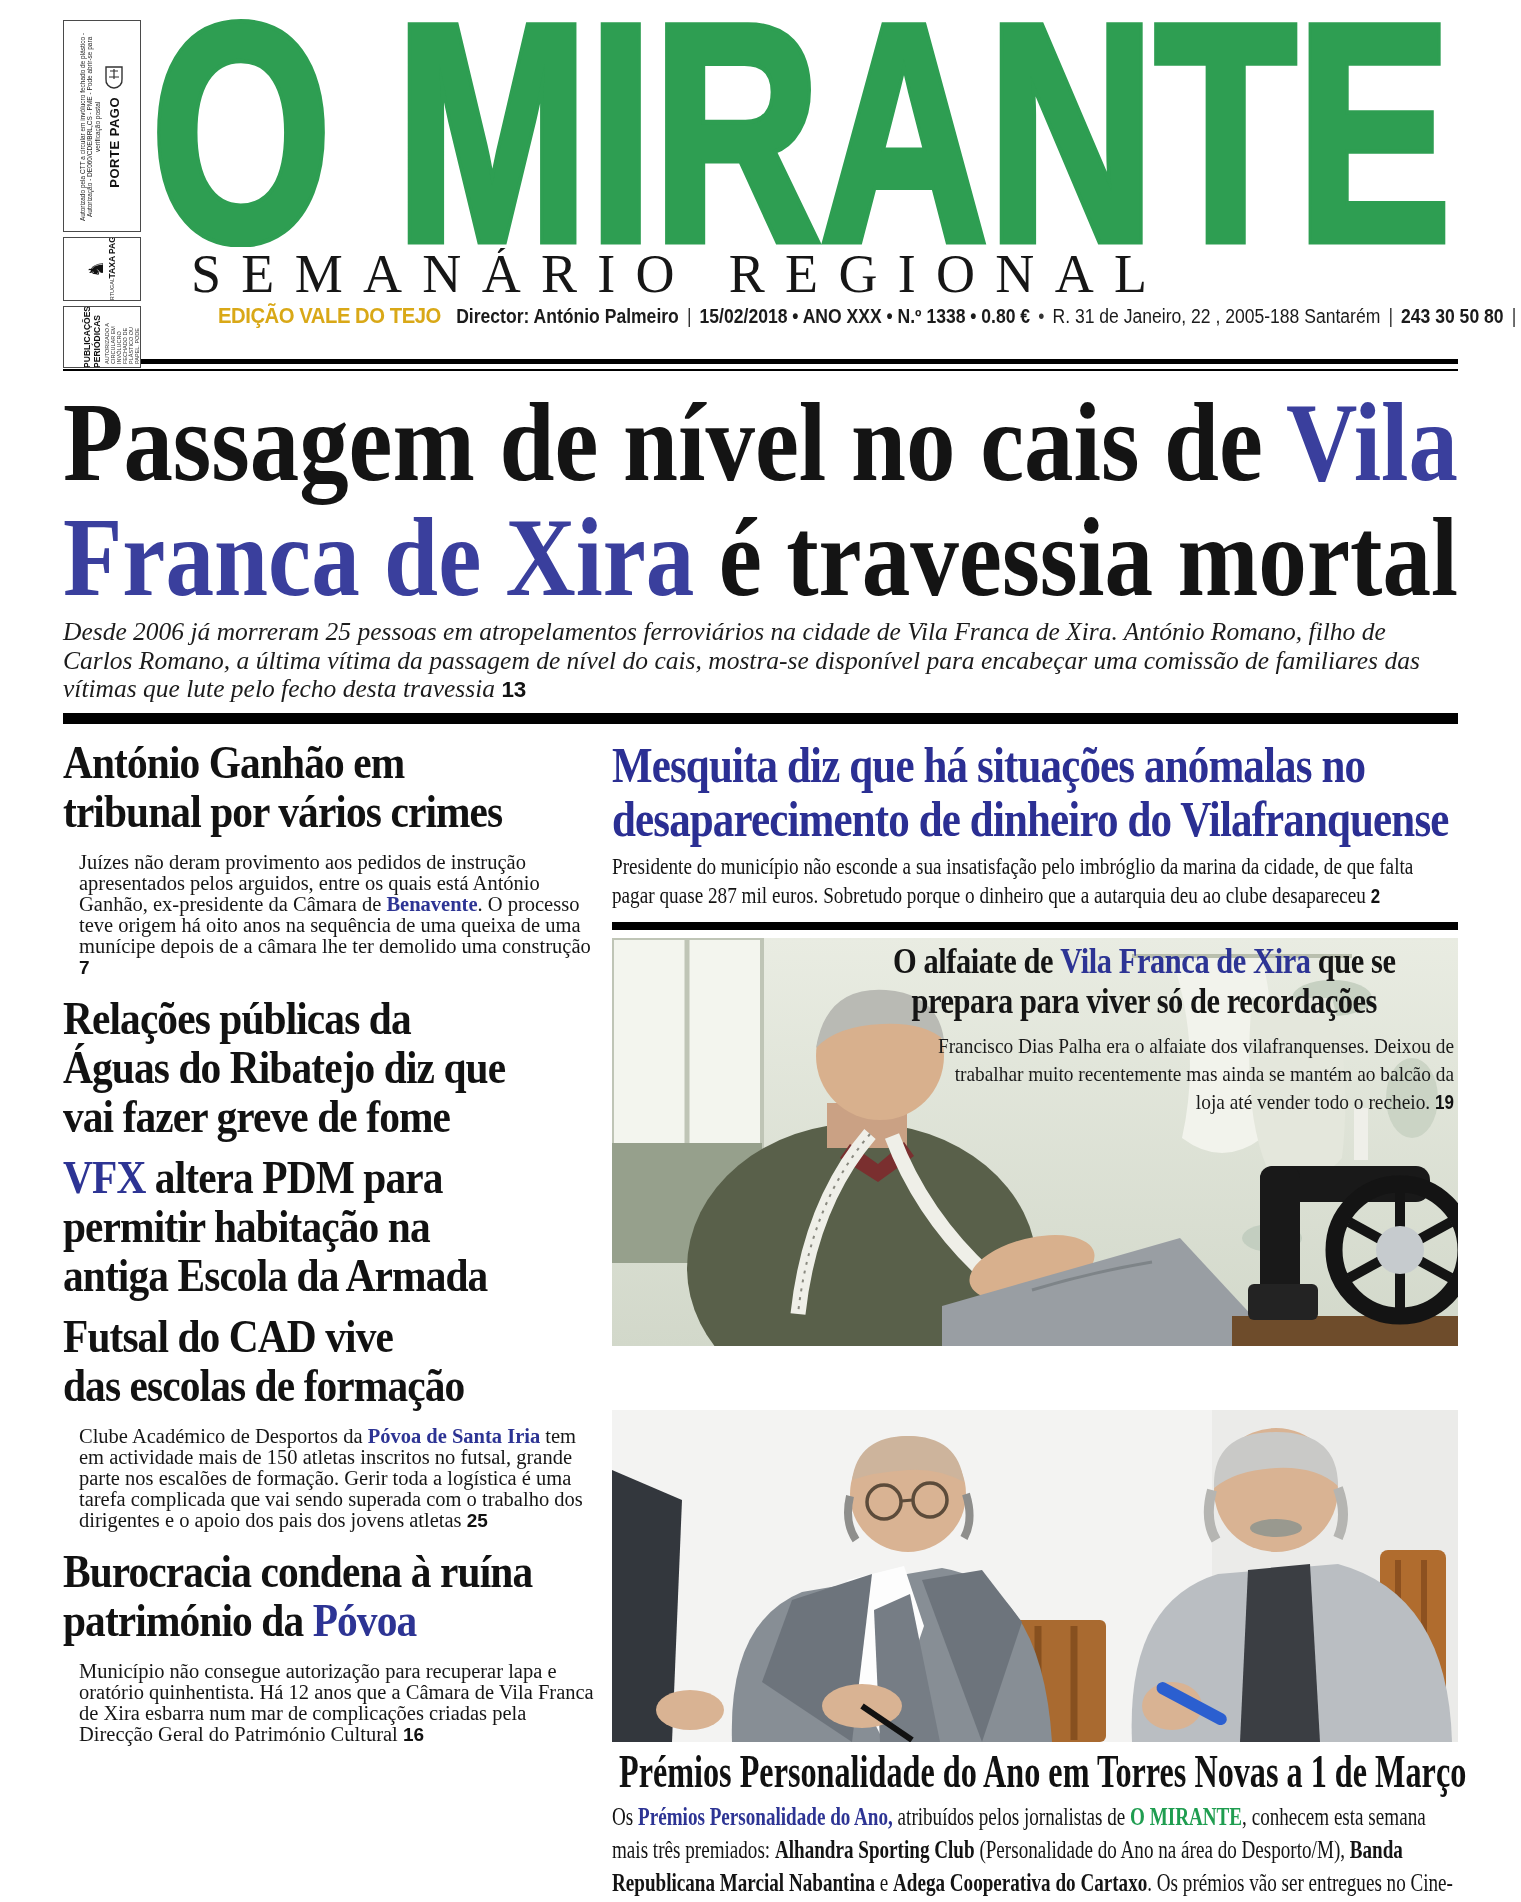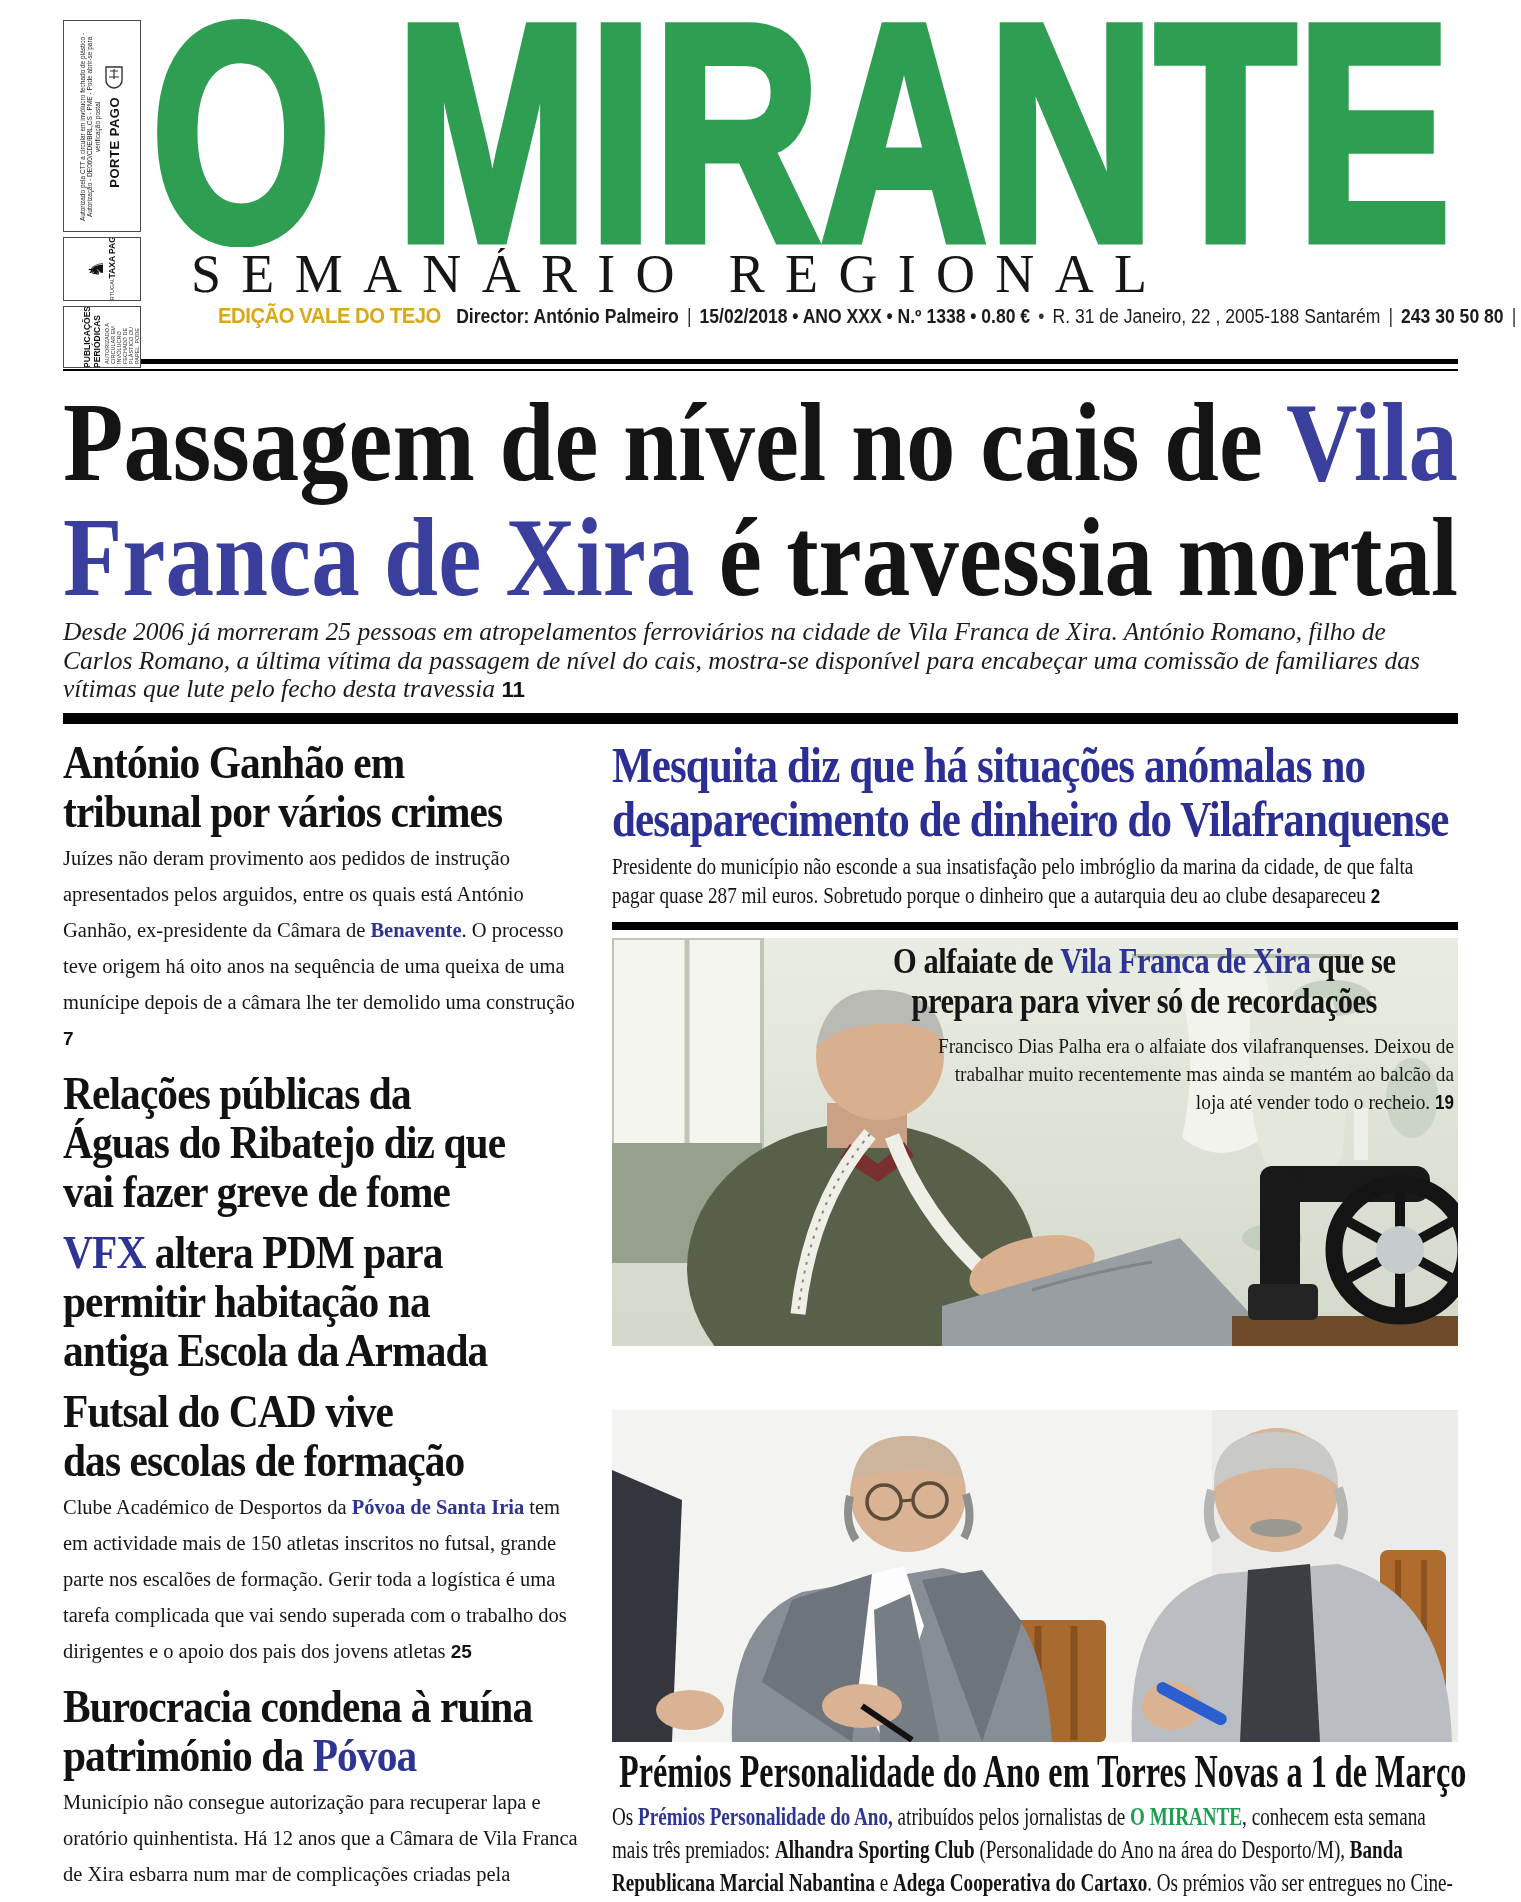--- a/index.html
+++ b/index.html
@@ -44,21 +44,21 @@
 
   
   .cols{display:flex;gap:34px;margin-top:14px;}
   .col-left{width:515px;flex:0 0 515px;}
   .col-right{width:846px;flex:0 0 846px;}
 
   .art{margin-bottom:12px;}
   .art-title{font-weight:bold;font-size:46px;line-height:49px;letter-spacing:-1px;transform:scaleX(.9);transform-origin:0 0;width:572px;margin-bottom:4px;}
   .tl{white-space:nowrap;}
   .blue{color:#2d3494;}
-  .abody{margin:0;font-size:20.5px;line-height:36px;color:#161616;width:515px;}
+  .abody{margin:16px;font-size:20.5px;line-height:21px;color:#161616;width:515px;}
   .abody .pg{font-size:19px;}
 
   
   .mesq-title{color:#2b2f93;font-weight:bold;font-size:50px;line-height:54px;letter-spacing:-1px;transform:scaleX(.86);transform-origin:0 0;width:986px;}
   .mesq-deck{margin:6px 0 0 0;font-size:24px;line-height:29px;transform:scaleX(.8);transform-origin:0 0;width:1060px;color:#141414;}
   .rule8{height:8px;background:#000;margin:12px 0 8px 0;}
 
   .photo{position:relative;width:846px;overflow:hidden;}
   .photo-1{height:464px;}
   .photo-2{height:332px;margin-top:8px;}
@@ -128,21 +128,21 @@
     </div>
   </div>
 
   <div class="rule5"></div>
   <div class="rule2"></div>
 
   <svg class="headline-svg" width="1395" height="232" viewBox="0 0 1395 232">
     <text x="0" y="100" font-size="112" textLength="1395" lengthAdjust="spacingAndGlyphs" xml:space="preserve"><tspan>Passagem de nível no cais de </tspan><tspan class="blue-fill">Vila</tspan></text>
     <text x="0" y="215" font-size="112" textLength="1395" lengthAdjust="spacingAndGlyphs" xml:space="preserve"><tspan class="blue-fill">Franca de Xira</tspan><tspan> é travessia mortal</tspan></text>
   </svg>
-  <p class="lead-deck"><span>Desde 2006 já morreram 25 pessoas em atropelamentos ferroviários na cidade de Vila Franca de Xira. António Romano, filho de Carlos Romano, a última vítima da passagem de nível do cais, mostra-se disponível para encabeçar uma comissão de familiares das vítimas que lute pelo fecho desta travessia </span><span class="pg">11</span></p>
+  <p class="lead-deck"><span>Desde 2006 já morreram 25 pessoas em atropelamentos ferroviários na cidade de Vila Franca de Xira. António Romano, filho de Carlos Romano, a última vítima da passagem de nível do cais, mostra-se disponível para encabeçar uma comissão de familiares das vítimas que lute pelo fecho desta travessia </span><span class="pg">13</span></p>
 
   <div class="rule-thick"></div>
 
   <div class="cols">
 
     <div class="col-left">
 
       <div class="art">
         <div class="art-title">
           <div class="tl">António Ganhão em</div>

